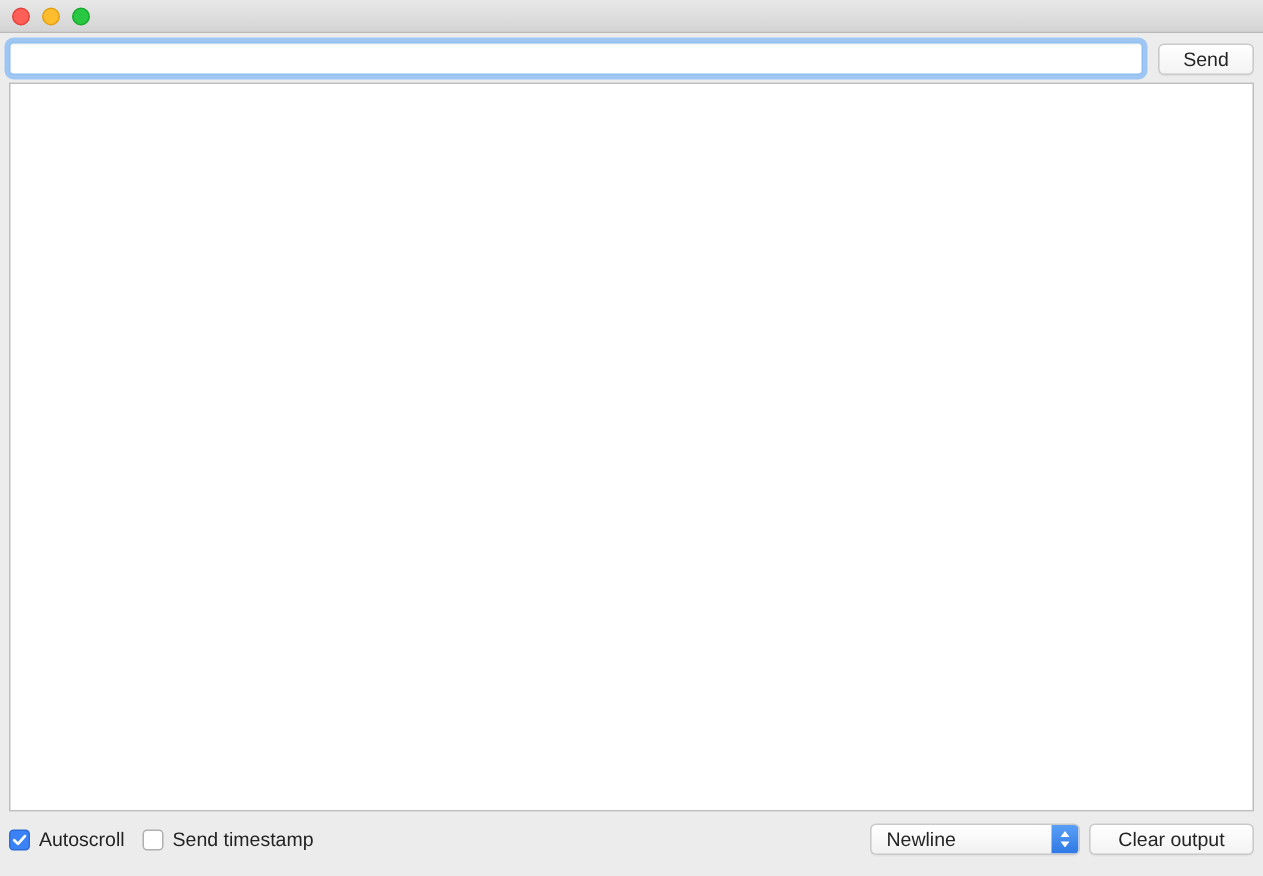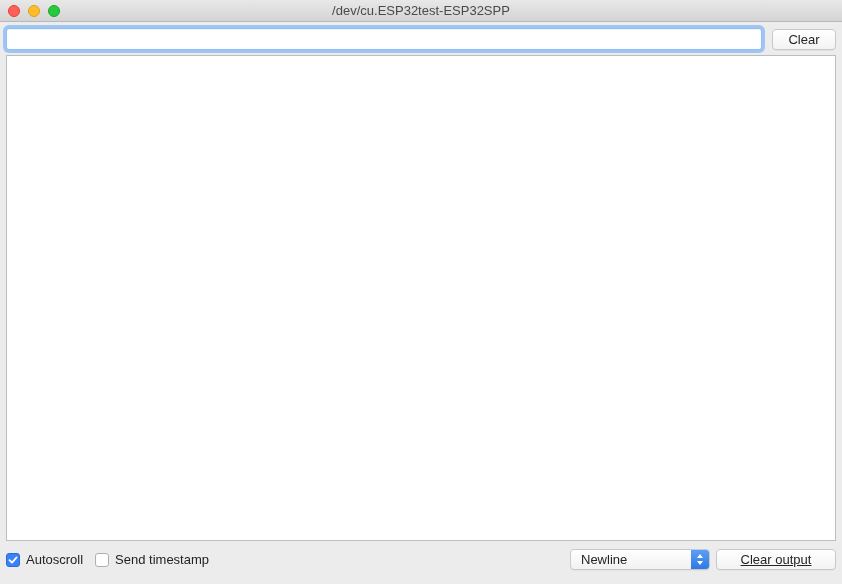--- a/index.html
+++ b/index.html
@@ -154,39 +154,37 @@
       border-left: 0;
     }
     .select-arrows svg {
       display: block;
     }
     .line-ending-select { width: 140px; }
     .line-ending-select .select-text { flex: 1; }
     .baud-select { width: 140px; }
     .baud-select .select-text { flex: 1; }
     .clear-btn {
-      width: 120px;
-      text-decoration: underline;
+      width: 110px;
     }
   </style>
 </head>
 <body>
 
 <div class="titlebar">
   <div class="traffic-lights">
     <div class="traffic-light tl-red"></div>
     <div class="traffic-light tl-yellow"></div>
     <div class="traffic-light tl-green"></div>
   </div>
-  <div class="title-text">/dev/cu.ESP32test-ESP32SPP</div>
 </div>
 
 <div class="top-row">
   <input class="command-input" type="text" value="" style="">
-  <button class="btn send-btn">Clear</button>
+  <button class="btn send-btn">Send</button>
 </div>
 
 <div class="output-area"></div>
 
 <div class="bottom-row">
   <div class="checkbox-wrap">
     <span class="chk checked">
       <svg viewBox="0 0 10 10">
         <path d="M1.5 5.2 L4 7.6 L8.6 2.4" stroke="#fff" stroke-width="1.8" fill="none" stroke-linecap="round" stroke-linejoin="round"></path>
       </svg>

